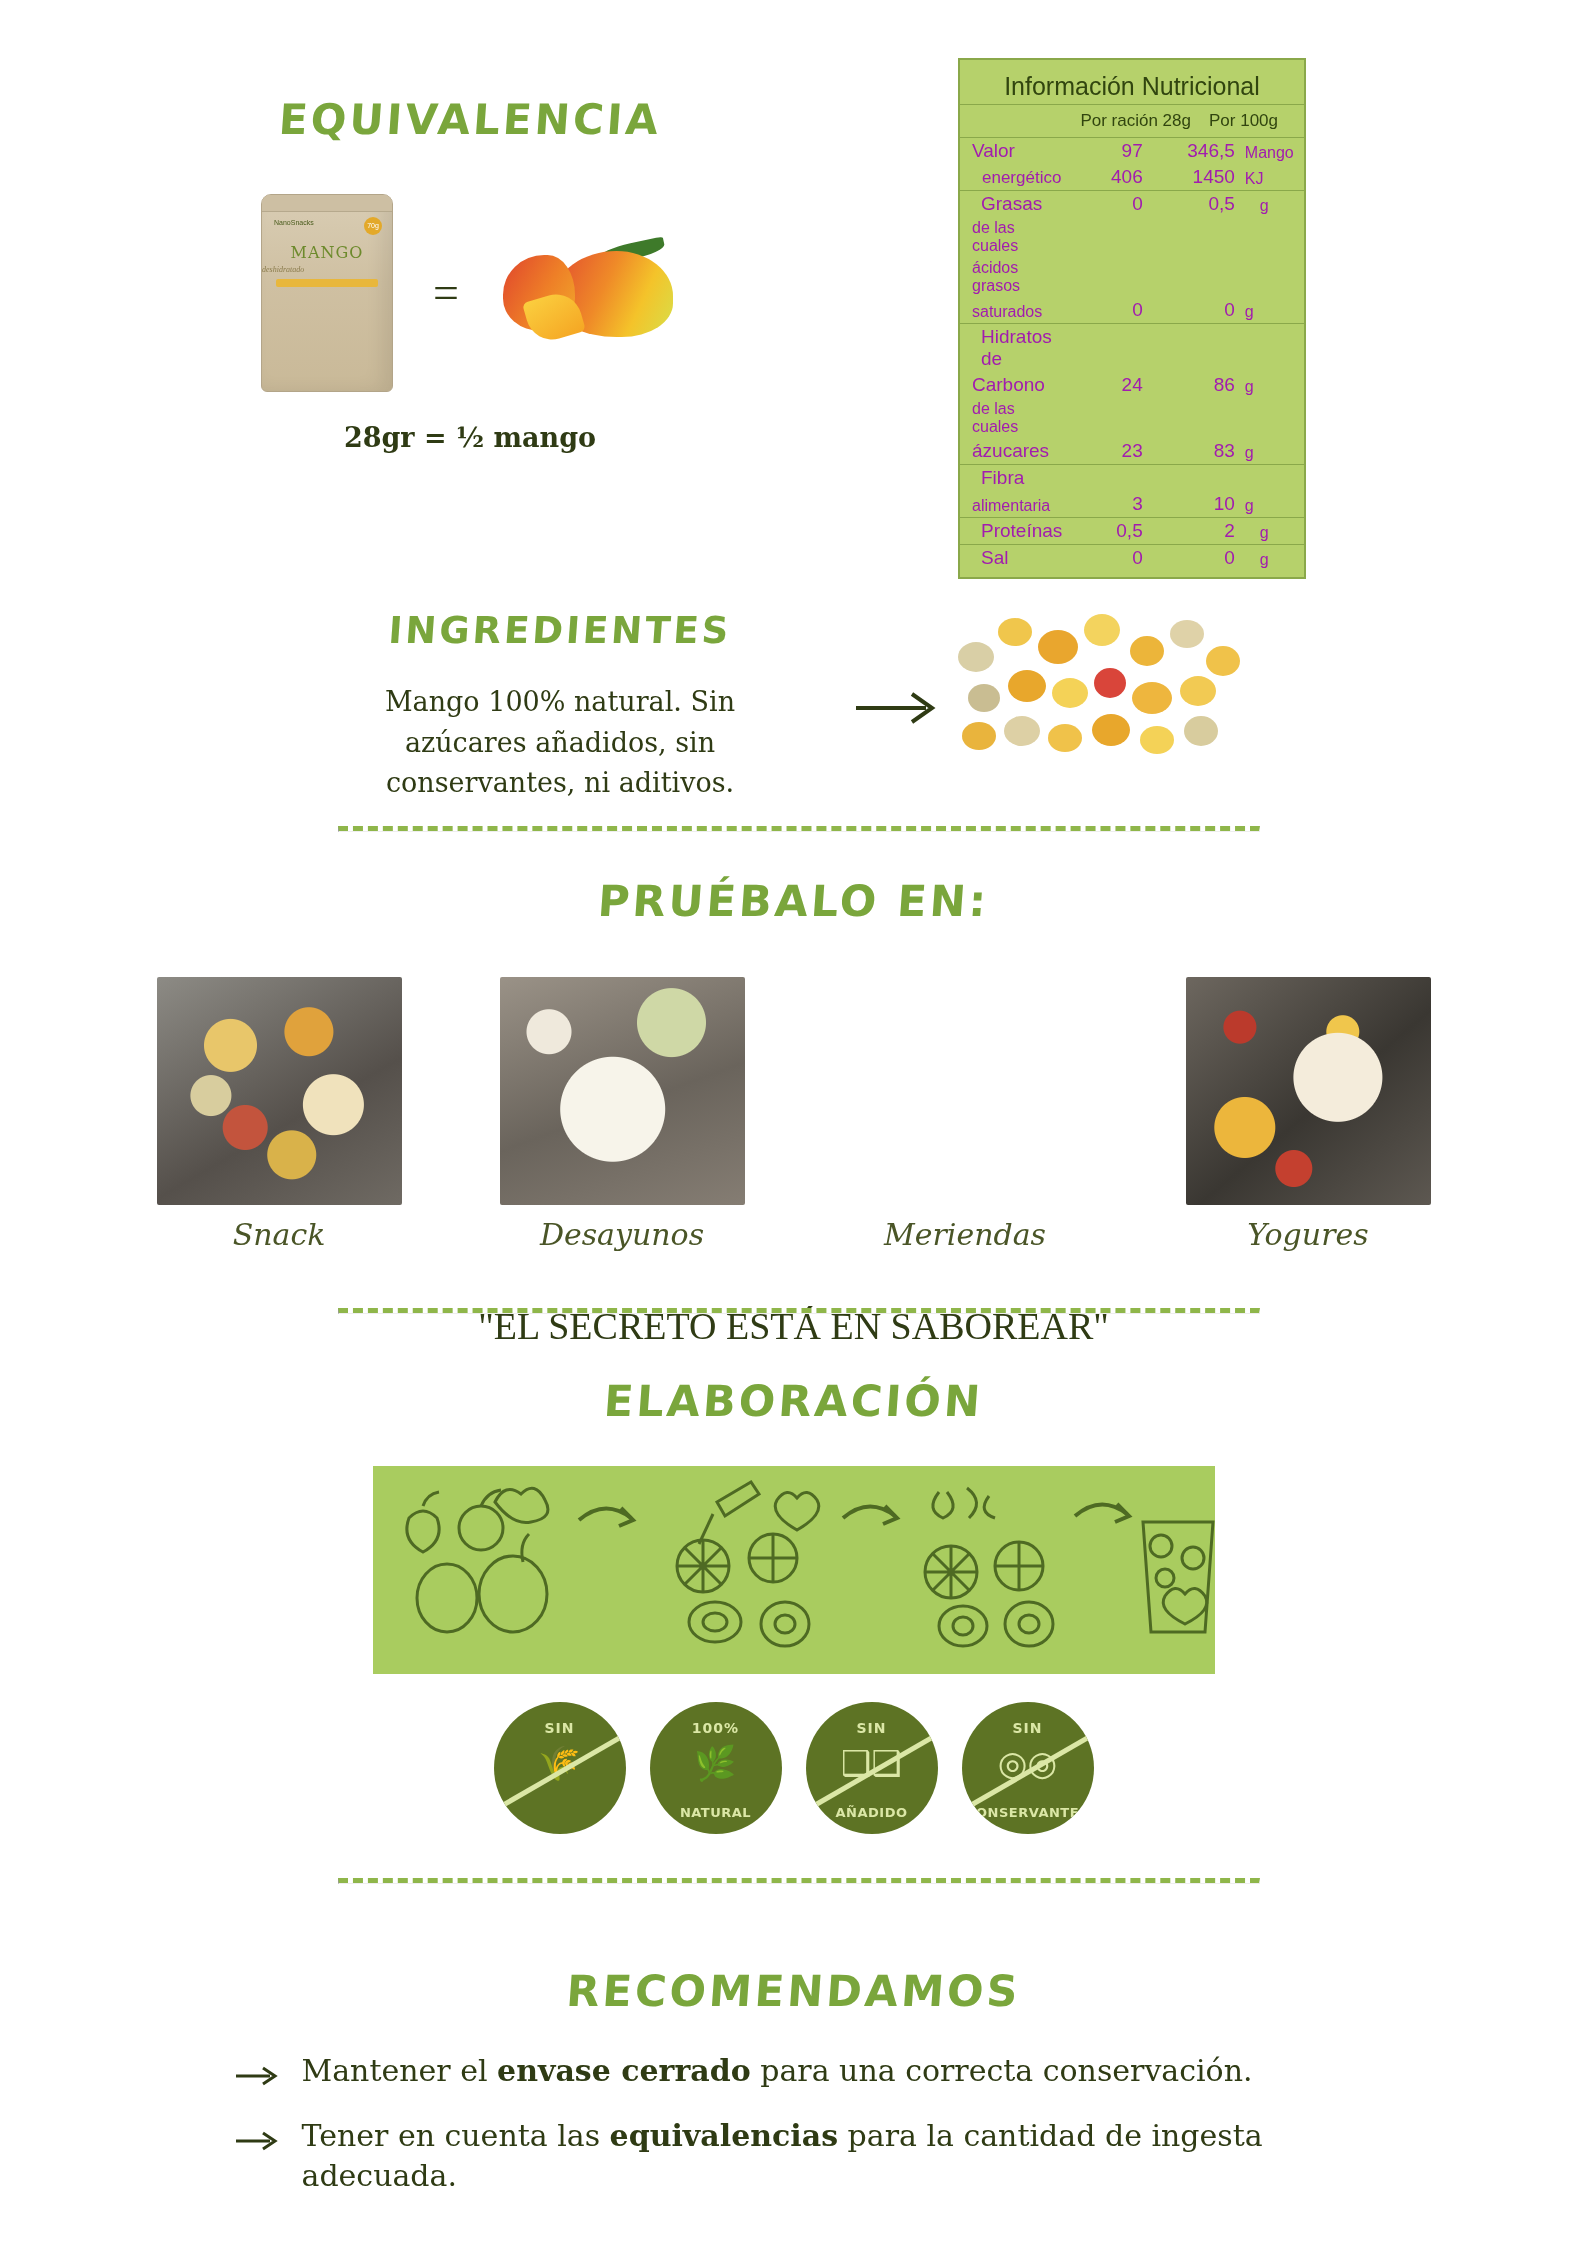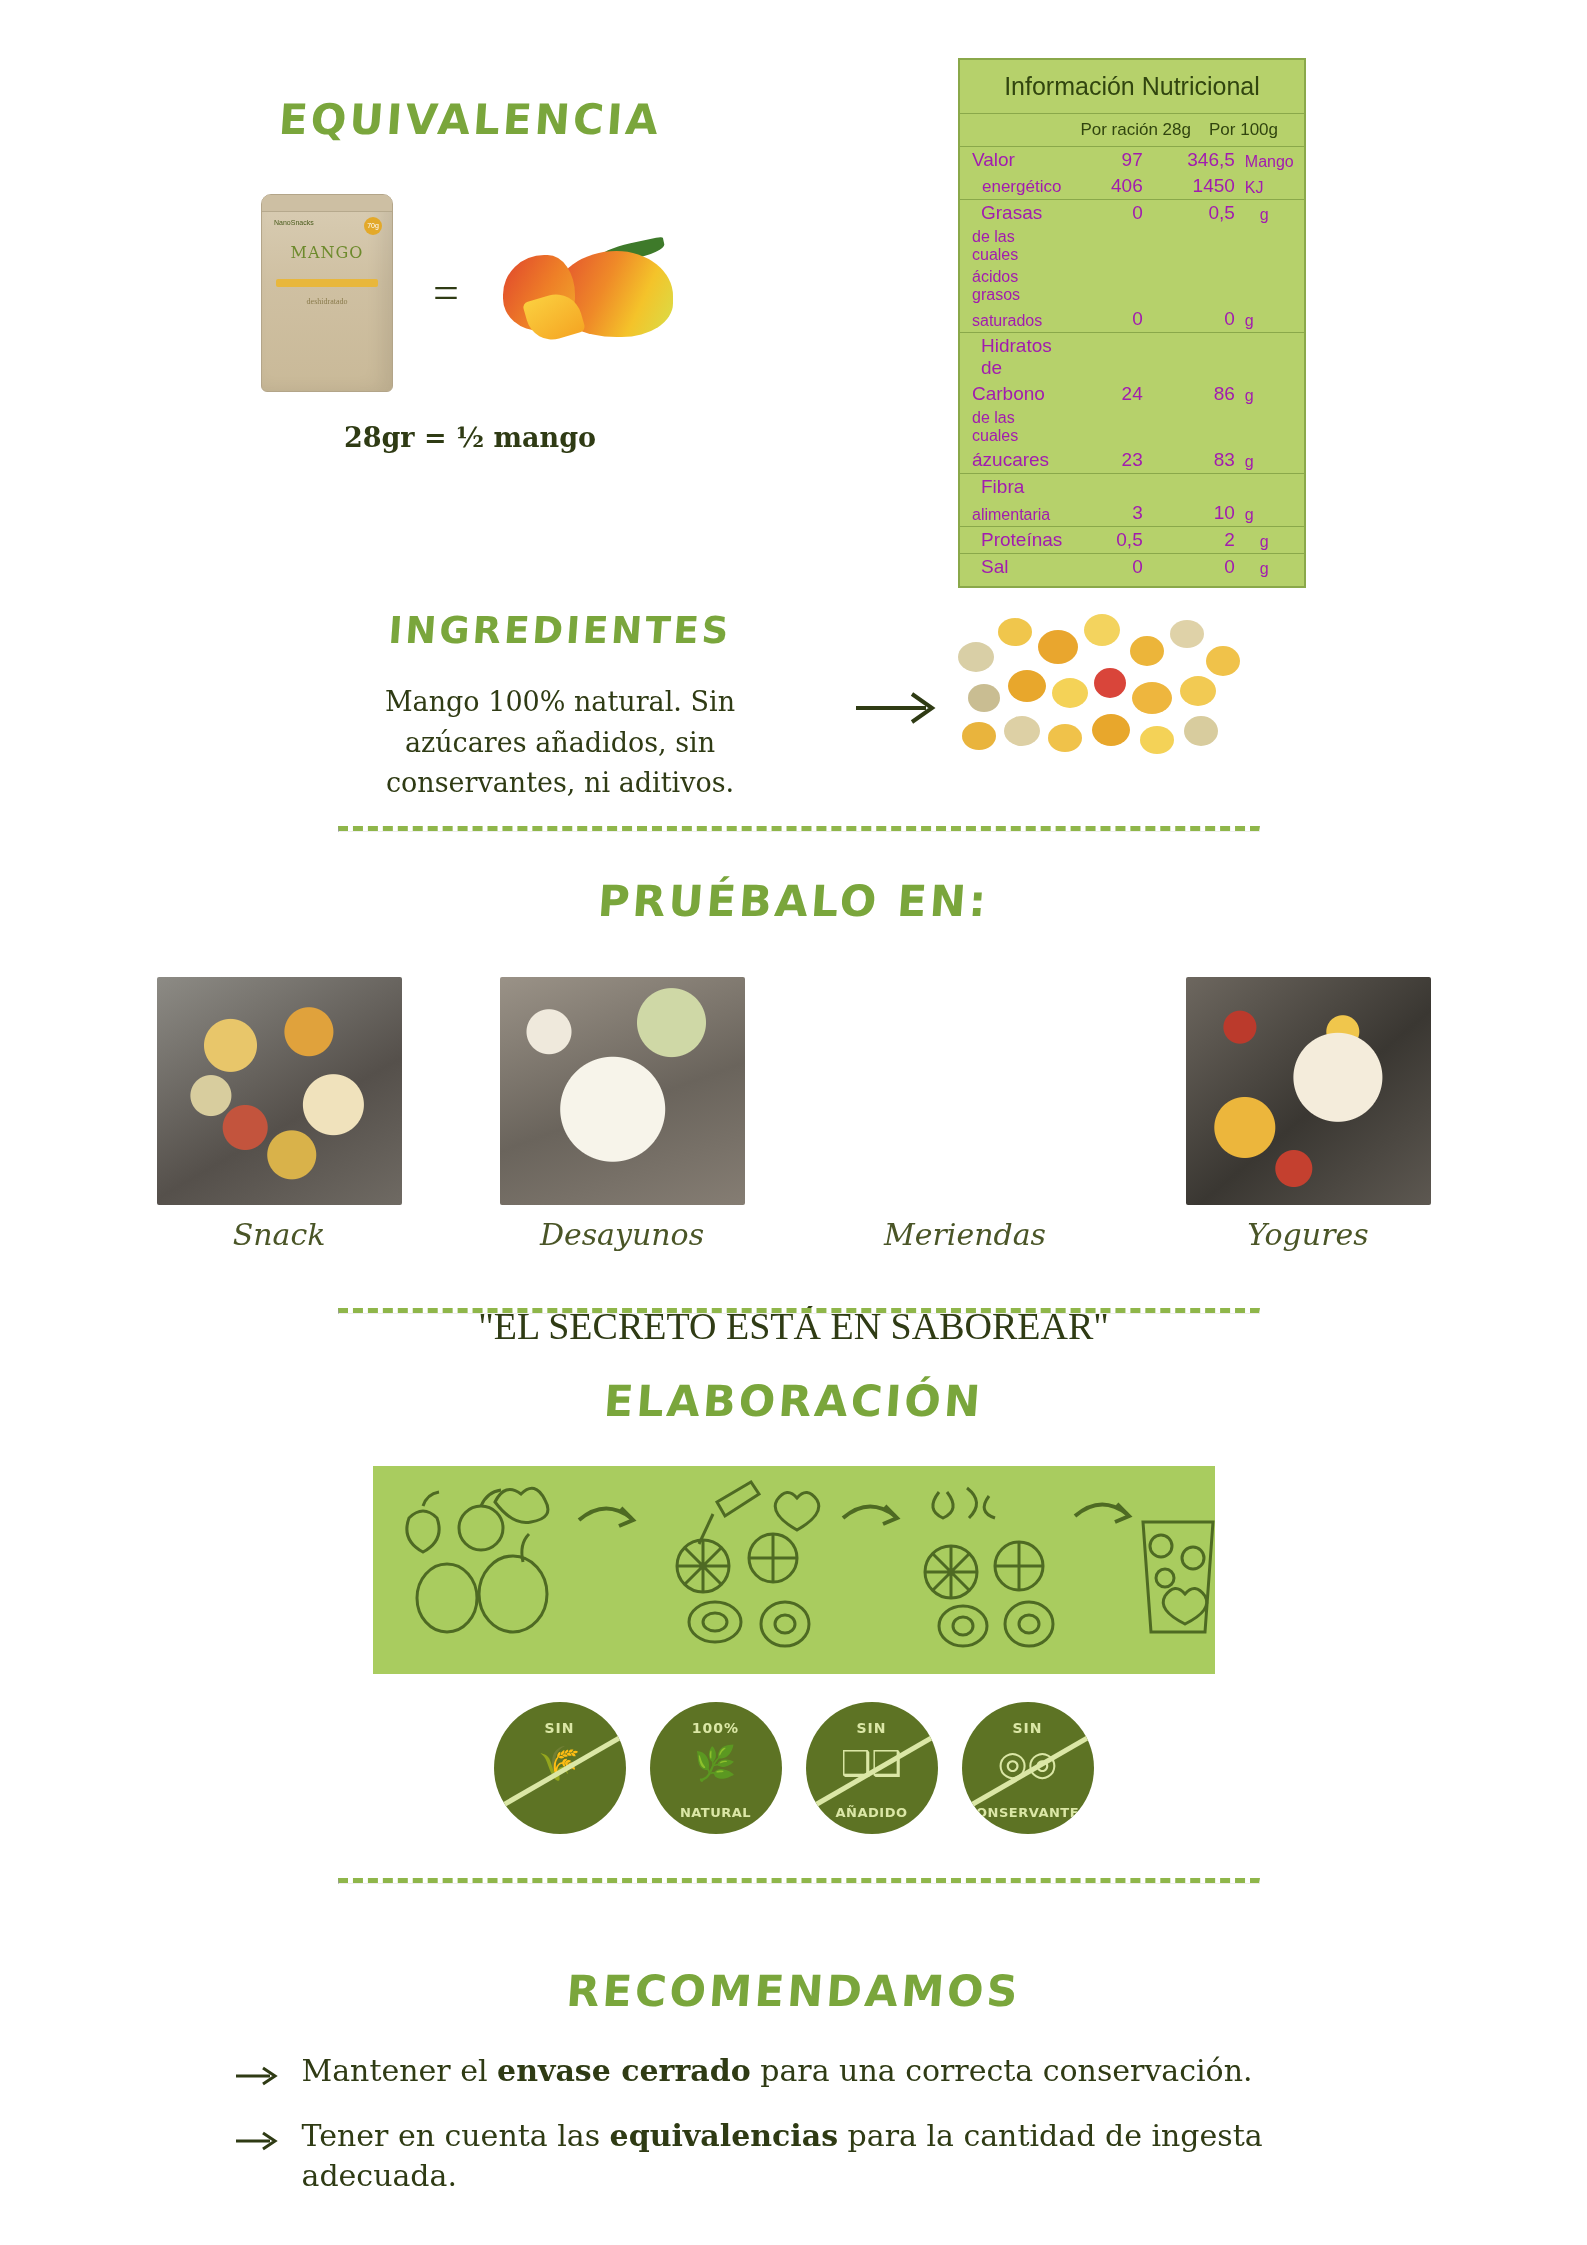--- a/index.html
+++ b/index.html
@@ -94,24 +94,23 @@
     top: 48px; left: 0; right: 0;
     text-align: center;
     font-size: 16px;
     color: #6d8a2c;
     font-family: "DejaVu Serif", serif;
     letter-spacing: 1px;
   }
   .pouch .label-sub {
     position: absolute;
     top: 70px; left: 0; right: 0;
-    text-align: center;
     font-size: 8px;
     color: #8a7b4c;
-    margin-top: 32px;
+    font-style: italic;
   }
   .pouch .label-strip {
     position: absolute;
     top: 84px; left: 14px; right: 14px;
     height: 8px;
     background: #e8b73c;
     border-radius: 2px;
   }
   .pouch .window {
     position: absolute;
@@ -189,21 +188,21 @@
     background: #b6d16b;
     border: 2px solid #8aa84a;
     padding: 4px 0 6px 0;
     box-sizing: border-box;
   }
   .nutri-title {
     text-align: center;
     font-family: "Liberation Sans", sans-serif;
     font-size: 25px;
     color: #31450f;
-    padding: 8px 0 12px 0;
+    padding: 8px 0 3px 0;
     border-bottom: 1px solid #8aa84a;
   }
   .nutri-sub {
     display: flex;
     justify-content: flex-end;
     gap: 18px;
     font-family: "Liberation Sans", sans-serif;
     font-size: 17px;
     color: #31450f;
     padding: 6px 26px 6px 0;

